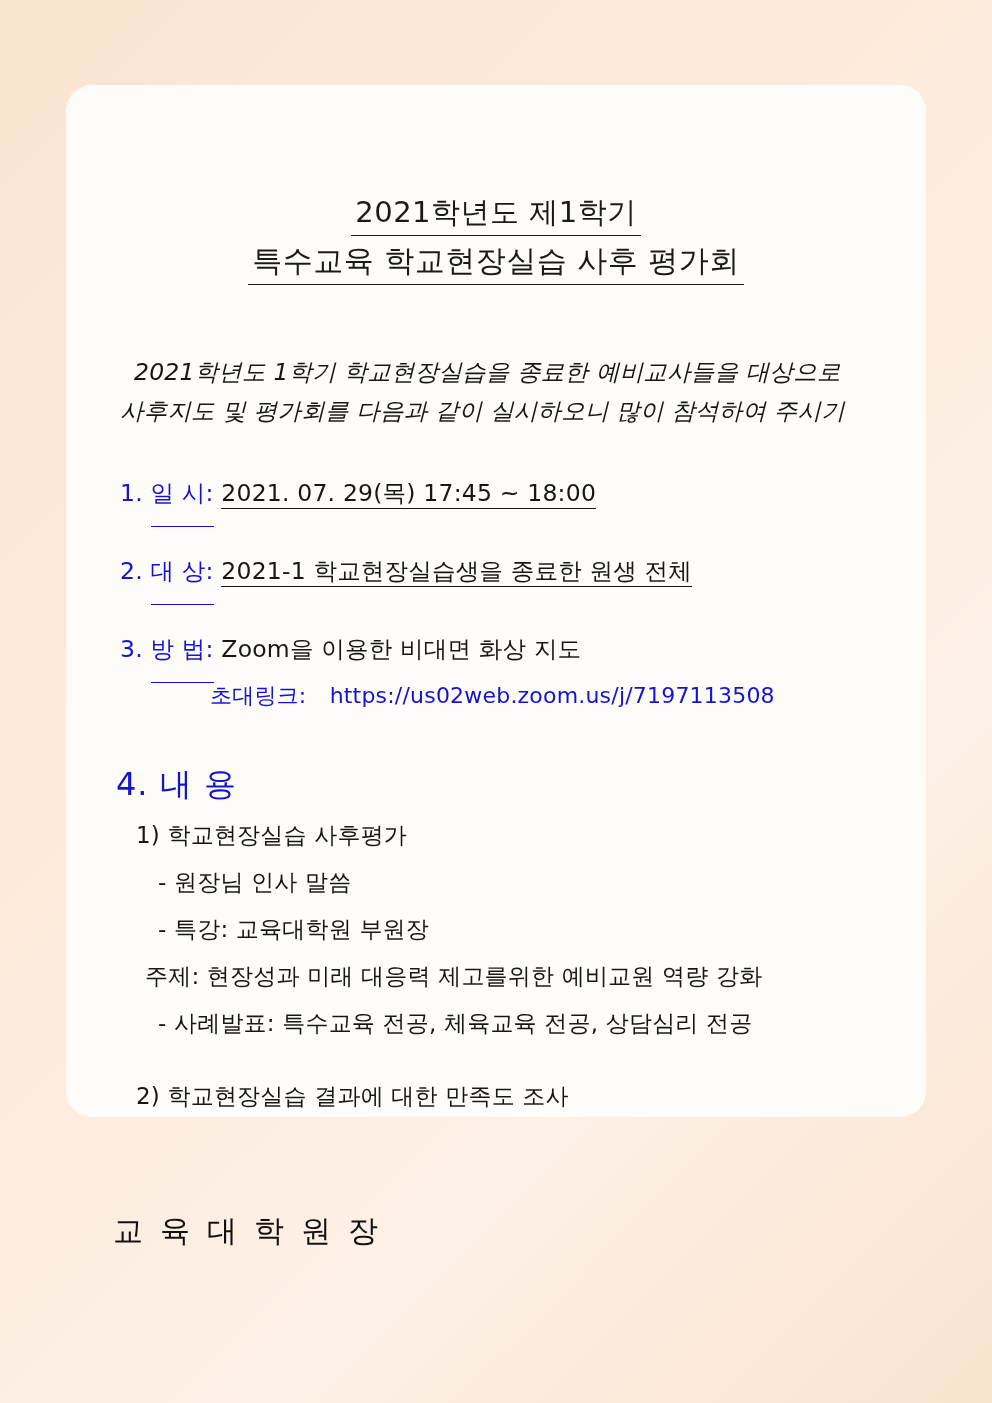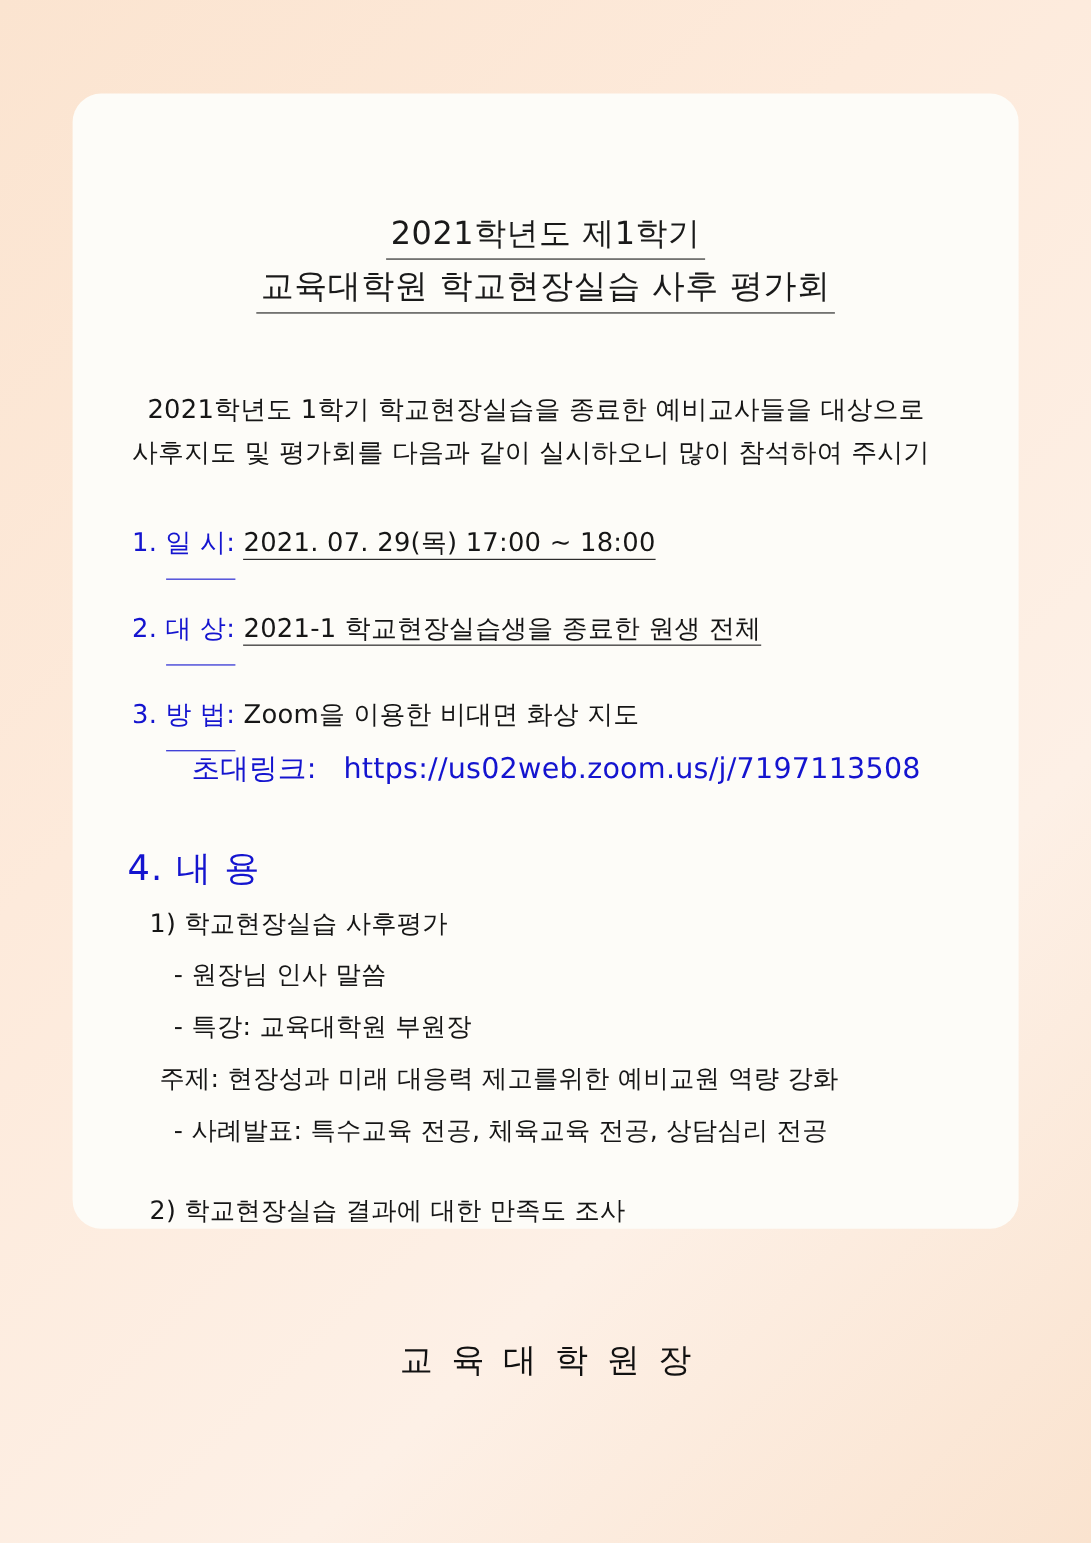--- a/index.html
+++ b/index.html
@@ -48,20 +48,21 @@
     font-size: 30px;
     margin-top: 3px;
   }
   .para {
     margin: 68px 26px 0 24px;
     font-size: 23.5px;
     line-height: 39px;
     color: #161616;
     text-align: left;
     letter-spacing: 0.2px;
+    font-style: italic;
   }
   .para .indent {
     padding-left: 14px;
   }
   .items {
     margin: 44px 0 0 0;
   }
   .item {
     margin: 0 0 0 24px;
     font-size: 23.5px;
@@ -82,22 +83,22 @@
   }
   .val {
     color: #161616;
     border-bottom: 1.5px solid #161616;
     padding-bottom: 1px;
   }
   .val.nounderline {
     border-bottom: none;
   }
   .link-row {
-    margin: 14px 0 0 78px;
-    font-size: 26px;
+    margin: 14px 0 0 114px;
+    font-size: 22px;
     color: #1414cf;
     letter-spacing: 0.2px;
   }
   .link-row .lk {
     margin-left: 16px;
     text-decoration: none;
     color: #1414cf;
   }
   .sec4 {
     margin: 52px 0 0 20px;
@@ -116,53 +117,52 @@
     margin-left: 62px;
   }
   .sub3 {
     margin-left: 49px;
   }
   .gap {
     height: 26px;
   }
   .signature {
     margin-top: 96px;
-    text-align: center;
     font-size: 30px;
     letter-spacing: 17px;
     color: #111;
     padding-left: 17px;
   }
 </style>
 </head>
 <body>
 
 <div class="page">
   <div class="inner">
 
     <div class="title-block">
       <div>
         <span class="title-line">2021학년도 제1학기</span>
       </div>
       <div>
-        <span class="title-line second">교육대학원 학교현장실습 사후 평가회</span>
+        <span class="title-line second">특수교육 학교현장실습 사후 평가회</span>
       </div>
     </div>
 
     <div class="para">
       <div class="indent">2021학년도 1학기 학교현장실습을 종료한 예비교사들을 대상으로</div>
       <div>사후지도 및 평가회를 다음과 같이 실시하오니 많이 참석하여 주시기</div>
     </div>
 
     <div class="items">
 
       <div class="item">
         <span class="num">1.</span>
         <span class="lbl">일 시:</span>
-        <span class="val">2021. 07. 29(목) 17:00 ~ 18:00</span>
+        <span class="val">2021. 07. 29(목) 17:45 ~ 18:00</span>
       </div>
 
       <div class="item">
         <span class="num">2.</span>
         <span class="lbl">대 상:</span>
         <span class="val">2021-1 학교현장실습생을 종료한 원생 전체</span>
       </div>
 
       <div class="item">
         <span class="num">3.</span>

